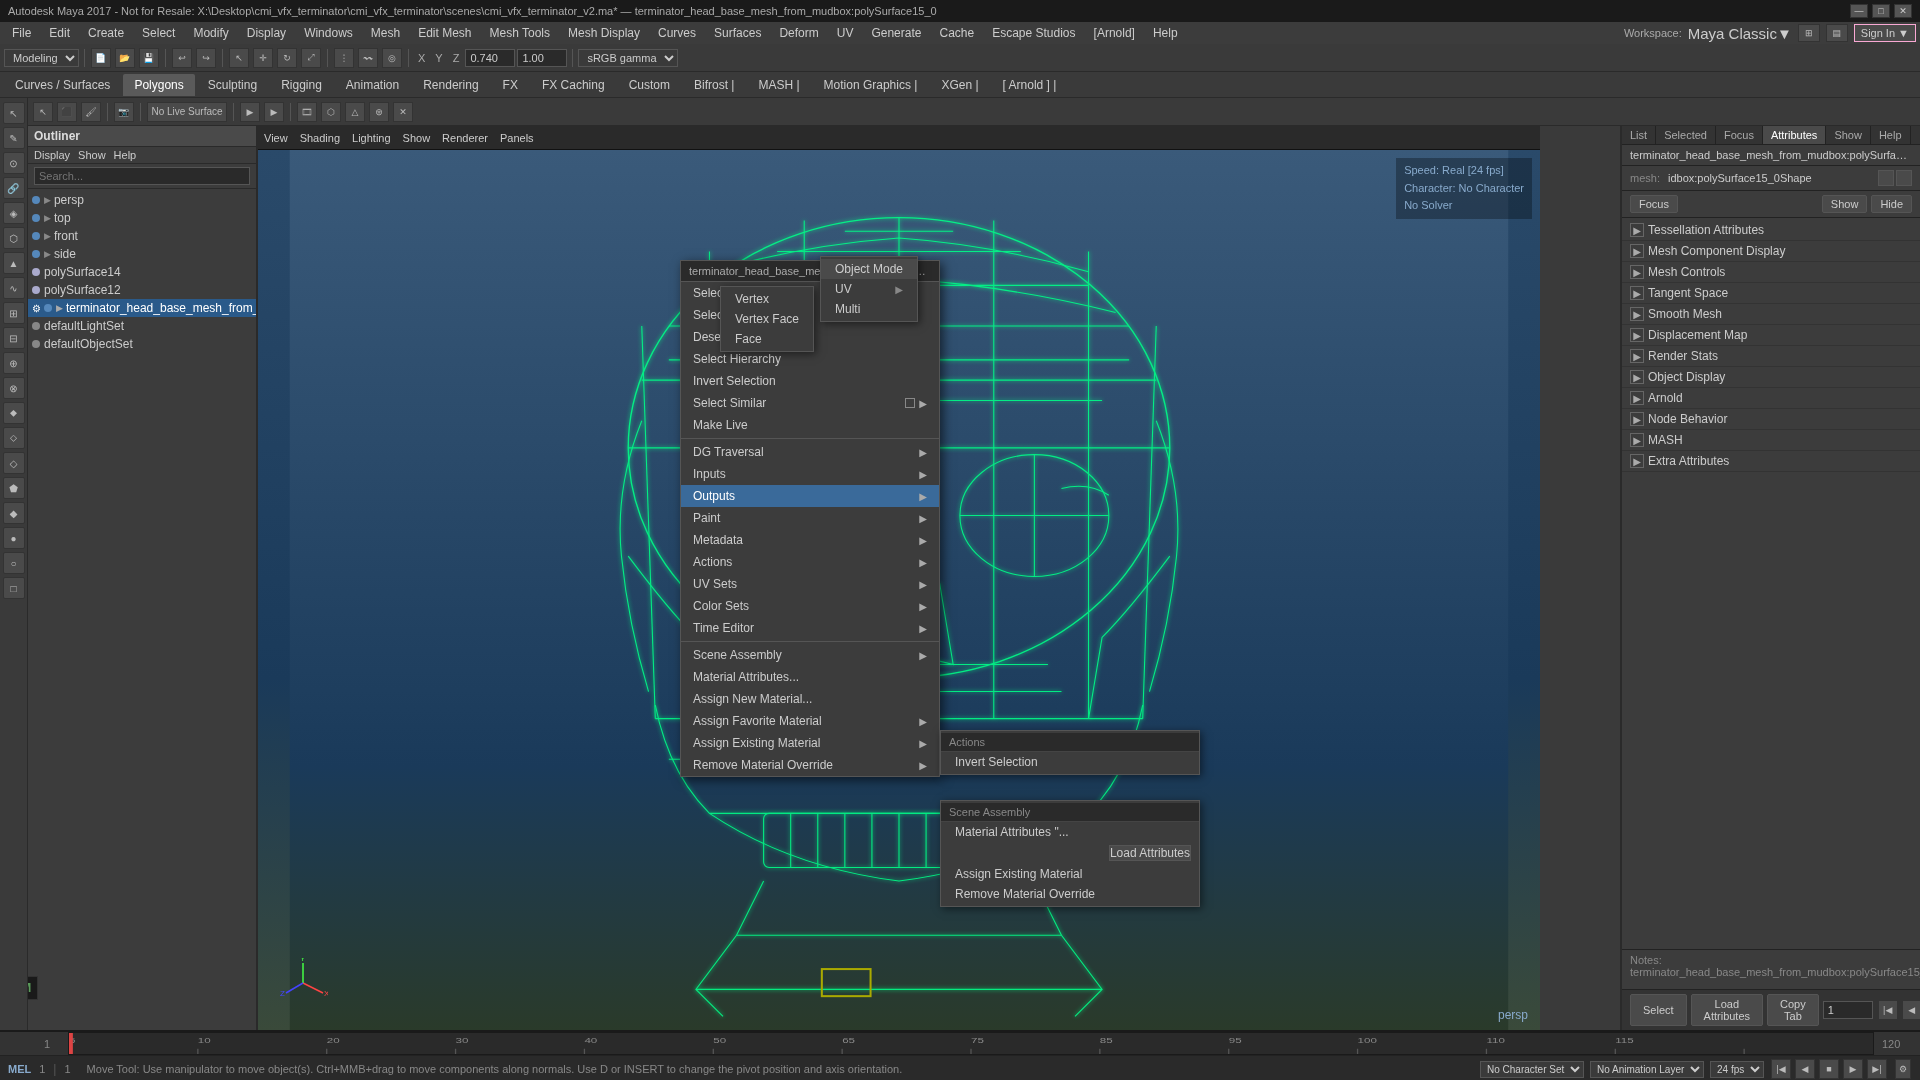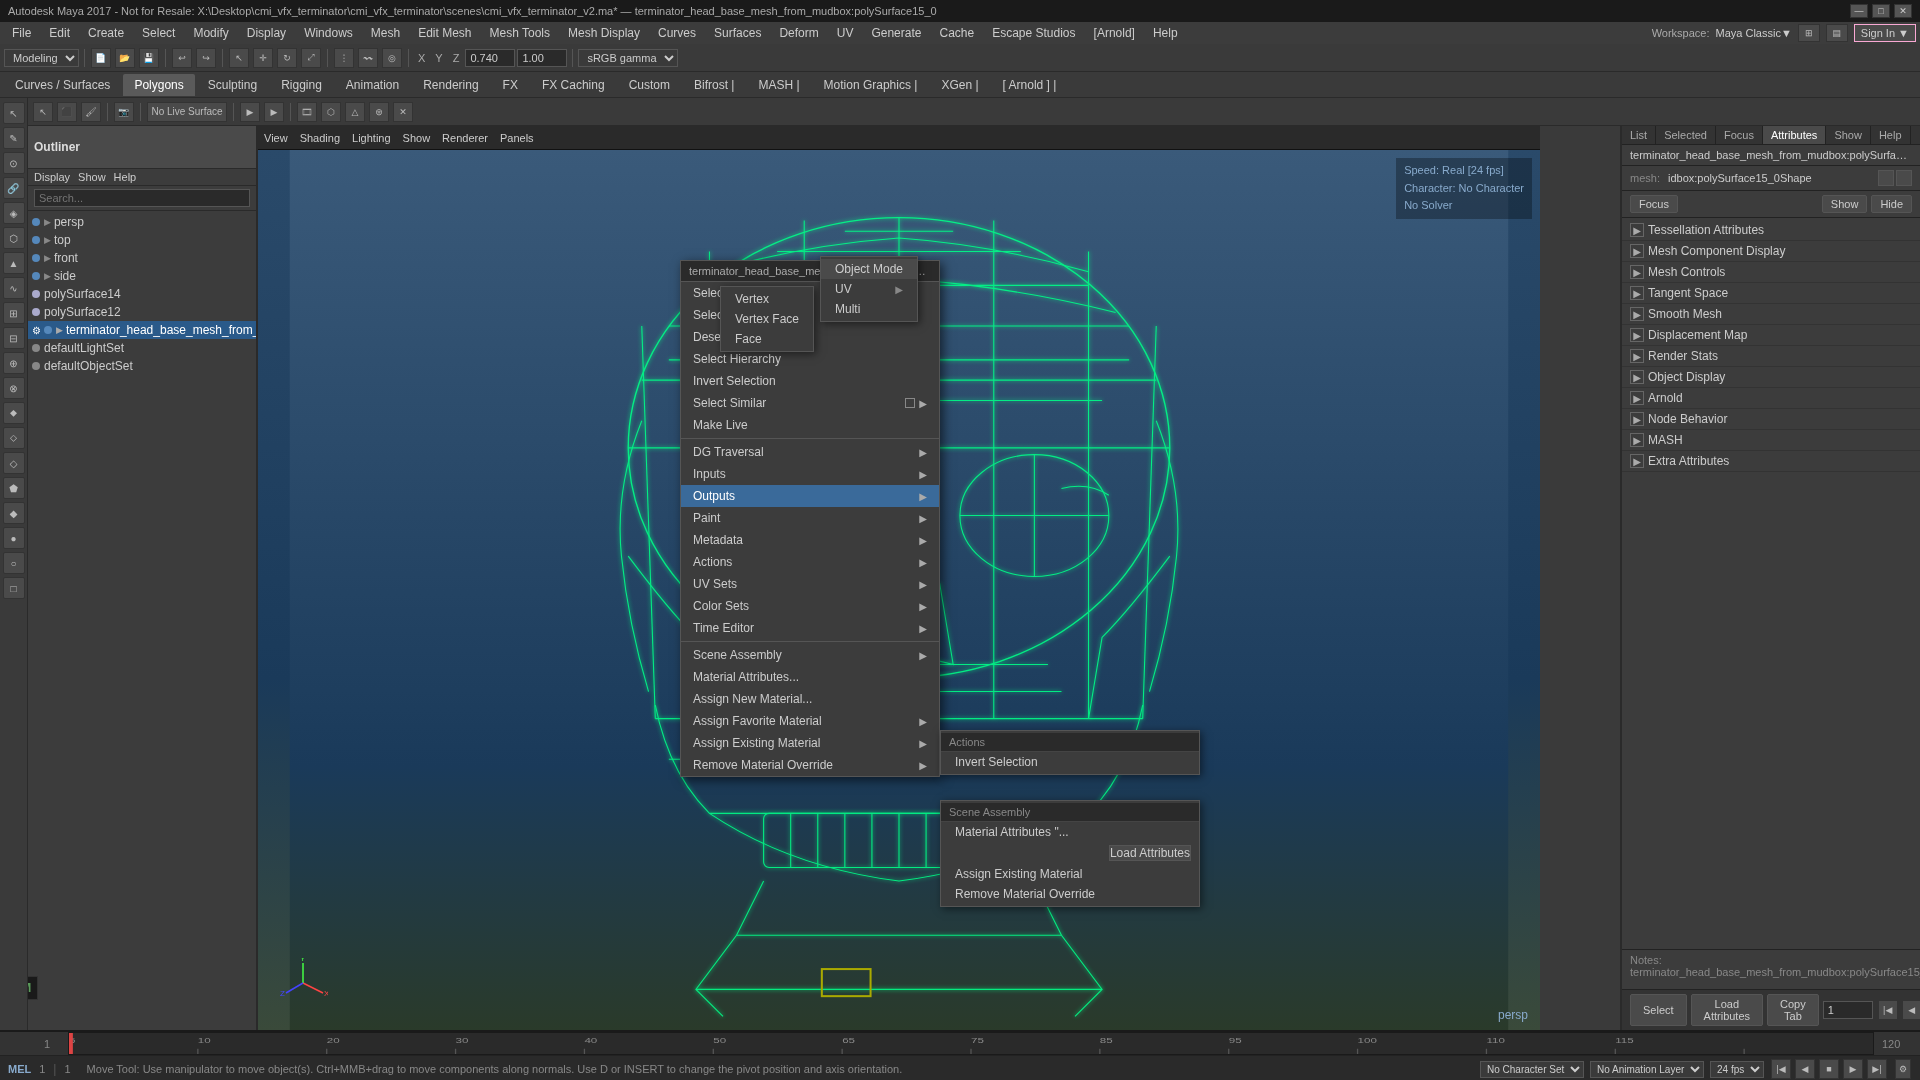--- a/index.html
+++ b/index.html
@@ -165,21 +165,21 @@
       left: 28px;
       width: 230px;
       height: calc(1080px - 126px - 50px);
       background: #3c3c3c;
       border-right: 2px solid #2a2a2a;
       display: flex;
       flex-direction: column;
     }
     #outliner-header {
       background: #4a4a4a;
-      padding: 14px 6px;
+      padding: 3px 6px;
       font-size: 12px;
       font-weight: bold;
       color: #ddd;
       border-bottom: 1px solid #2a2a2a;
     }
     #outliner-menu {
       display: flex;
       gap: 8px;
       padding: 2px 6px;
       background: #3c3c3c;
@@ -595,21 +595,21 @@
   <span class="menu-item">Surfaces</span>
   <span class="menu-item">Deform</span>
   <span class="menu-item">UV</span>
   <span class="menu-item">Generate</span>
   <span class="menu-item">Cache</span>
   <span class="menu-item">Escape Studios</span>
   <span class="menu-item">[Arnold]</span>
   <span class="menu-item">Help</span>
   <div style="margin-left:auto; display:flex; align-items:center; gap:6px;">
     <span style="font-size:11px;color:#aaa;">Workspace:</span>
-    <span style="font-size:11px;color:#ccc;text-align:right;">Maya Classic▼</span>
+    <span style="font-size:15px;color:#ccc;text-align:right;">Maya Classic▼</span>
     <div style="width:22px;height:18px;background:#4a4a4a;border:1px solid #333;display:flex;align-items:center;justify-content:center;font-size:9px;color:#bbb;">⊞</div>
     <div style="width:22px;height:18px;background:#4a4a4a;border:1px solid #333;display:flex;align-items:center;justify-content:center;font-size:9px;color:#bbb;">▤</div>
     <span style="font-size:11px;color:#ccc;padding:2px 6px;background:#4a4a4a;border:1px solid #f9a8d4;cursor:pointer;">Sign In ▼</span>
   </div>
 </div>
 
 <div id="toolbar">
   <select style="background:#3a3a3a;border:1px solid #555;color:#ccc;font-size:11px;padding:1px 4px;cursor:pointer;">
     <option>Modeling</option>
   </select>

